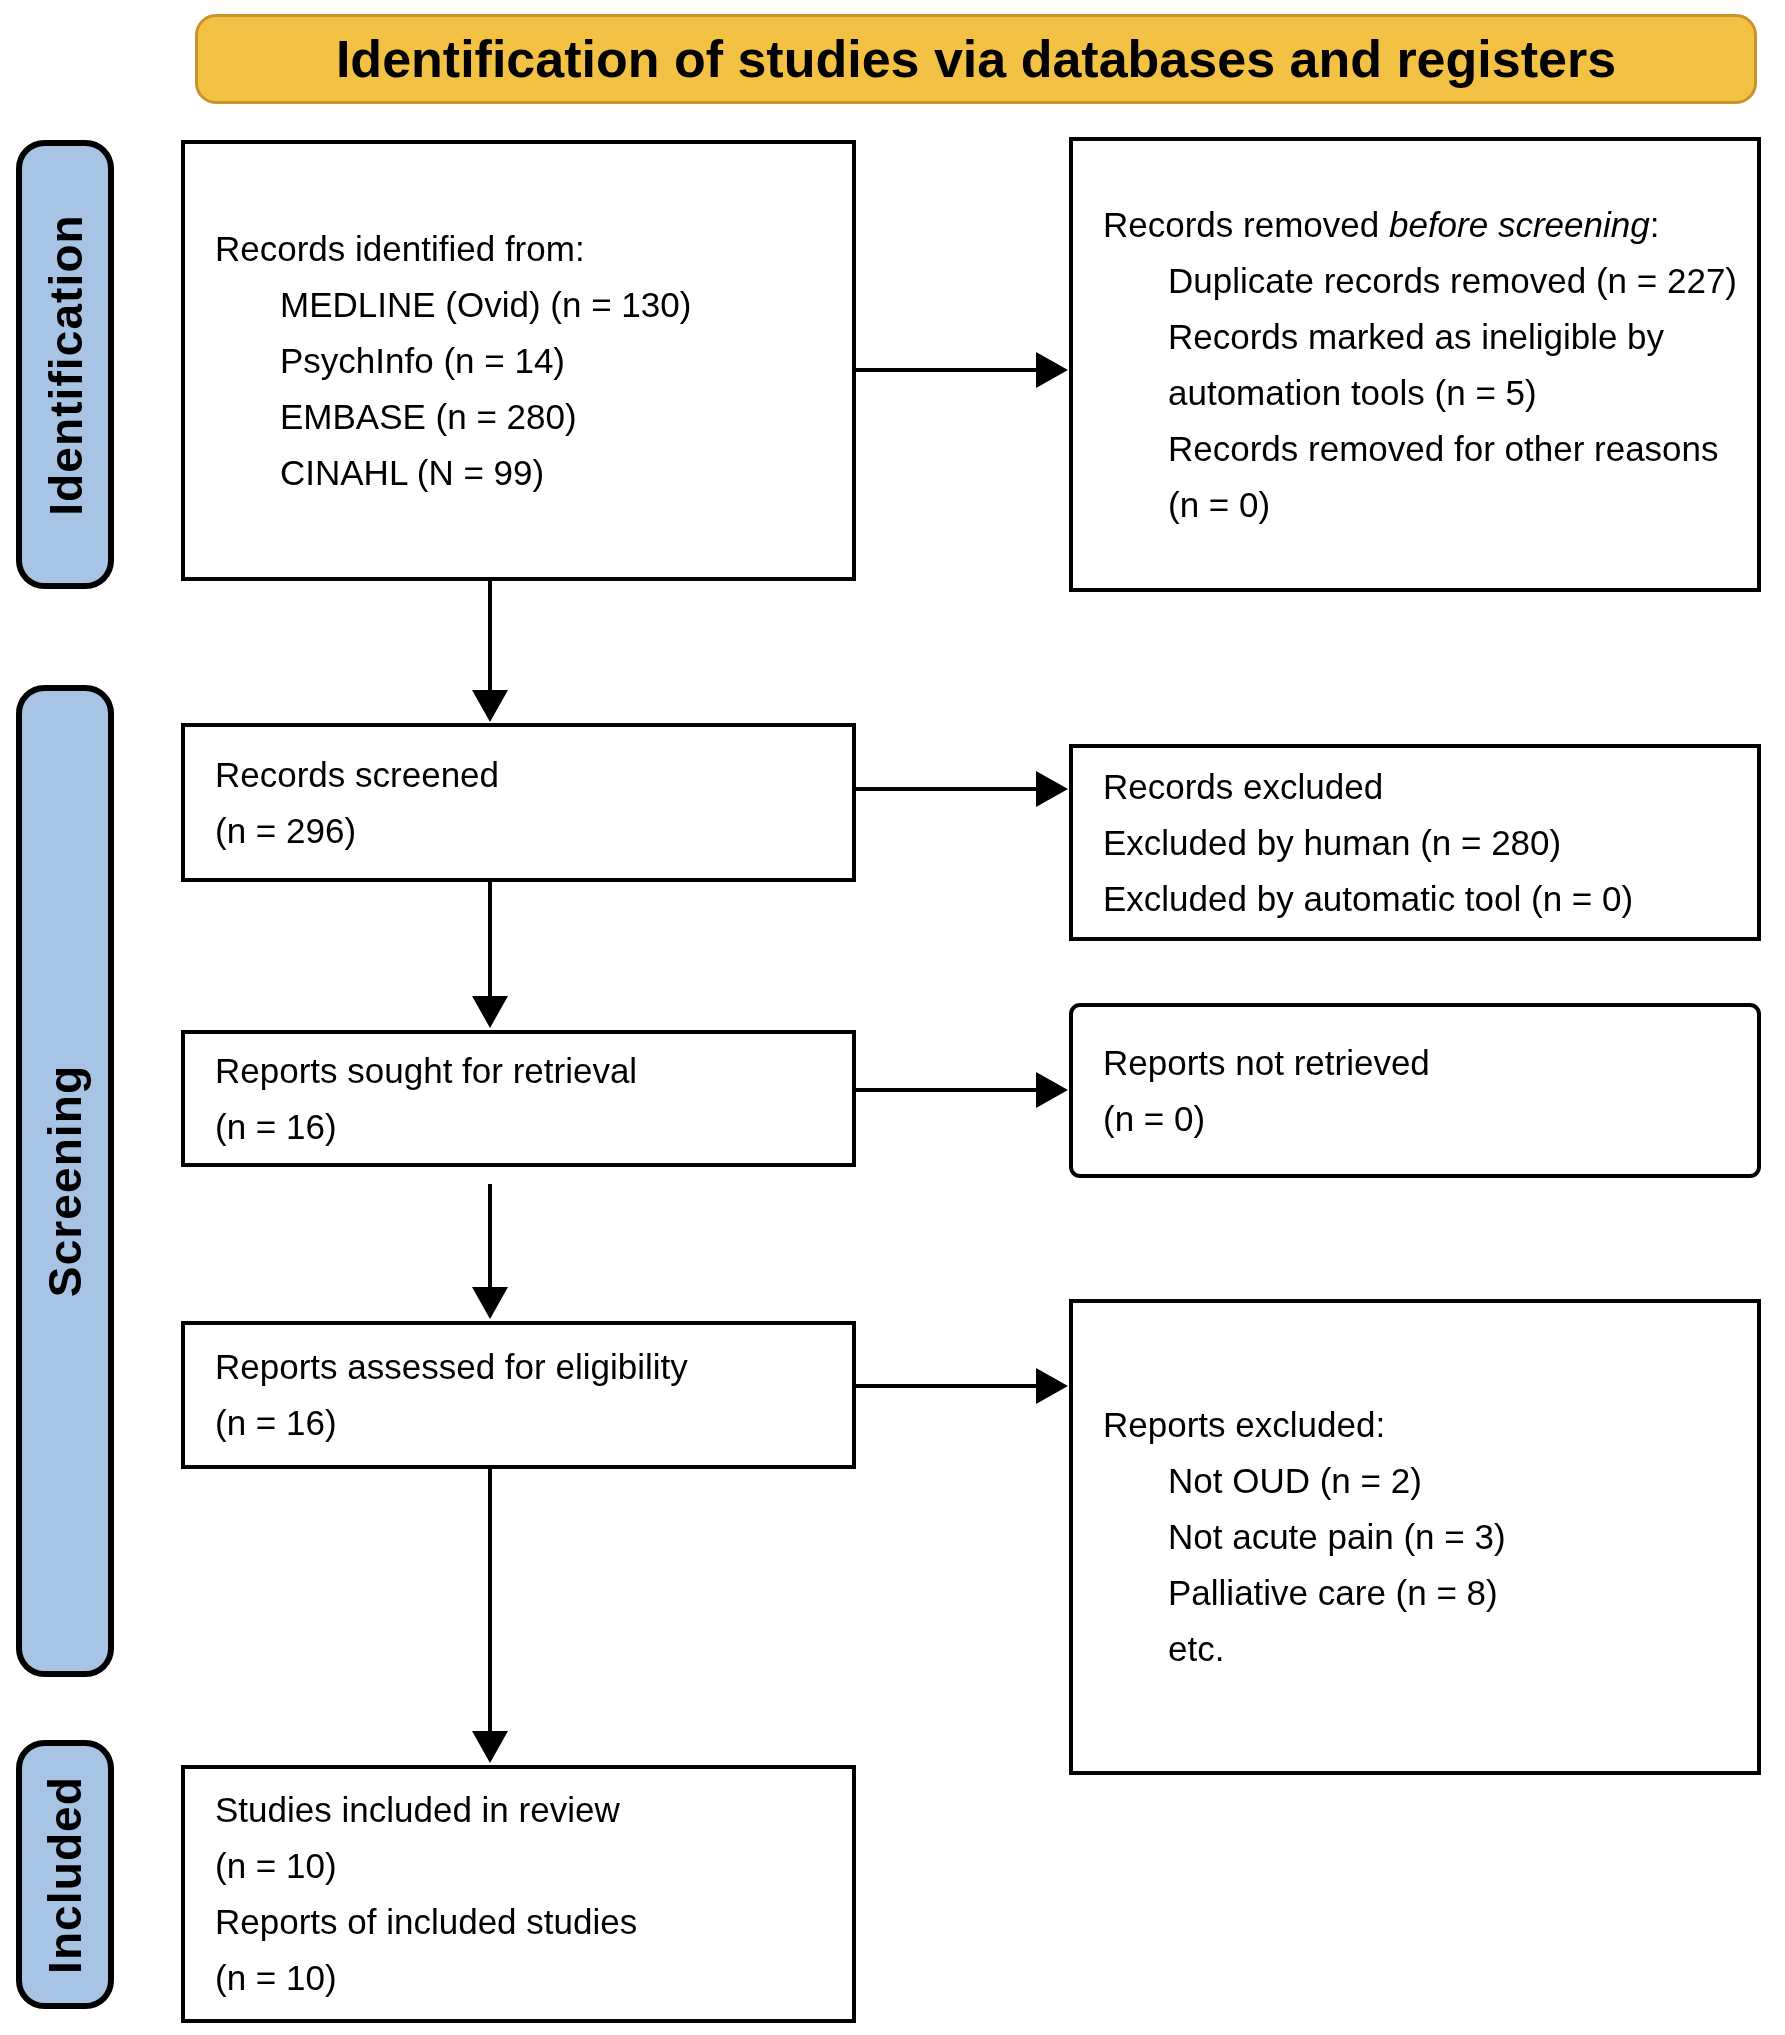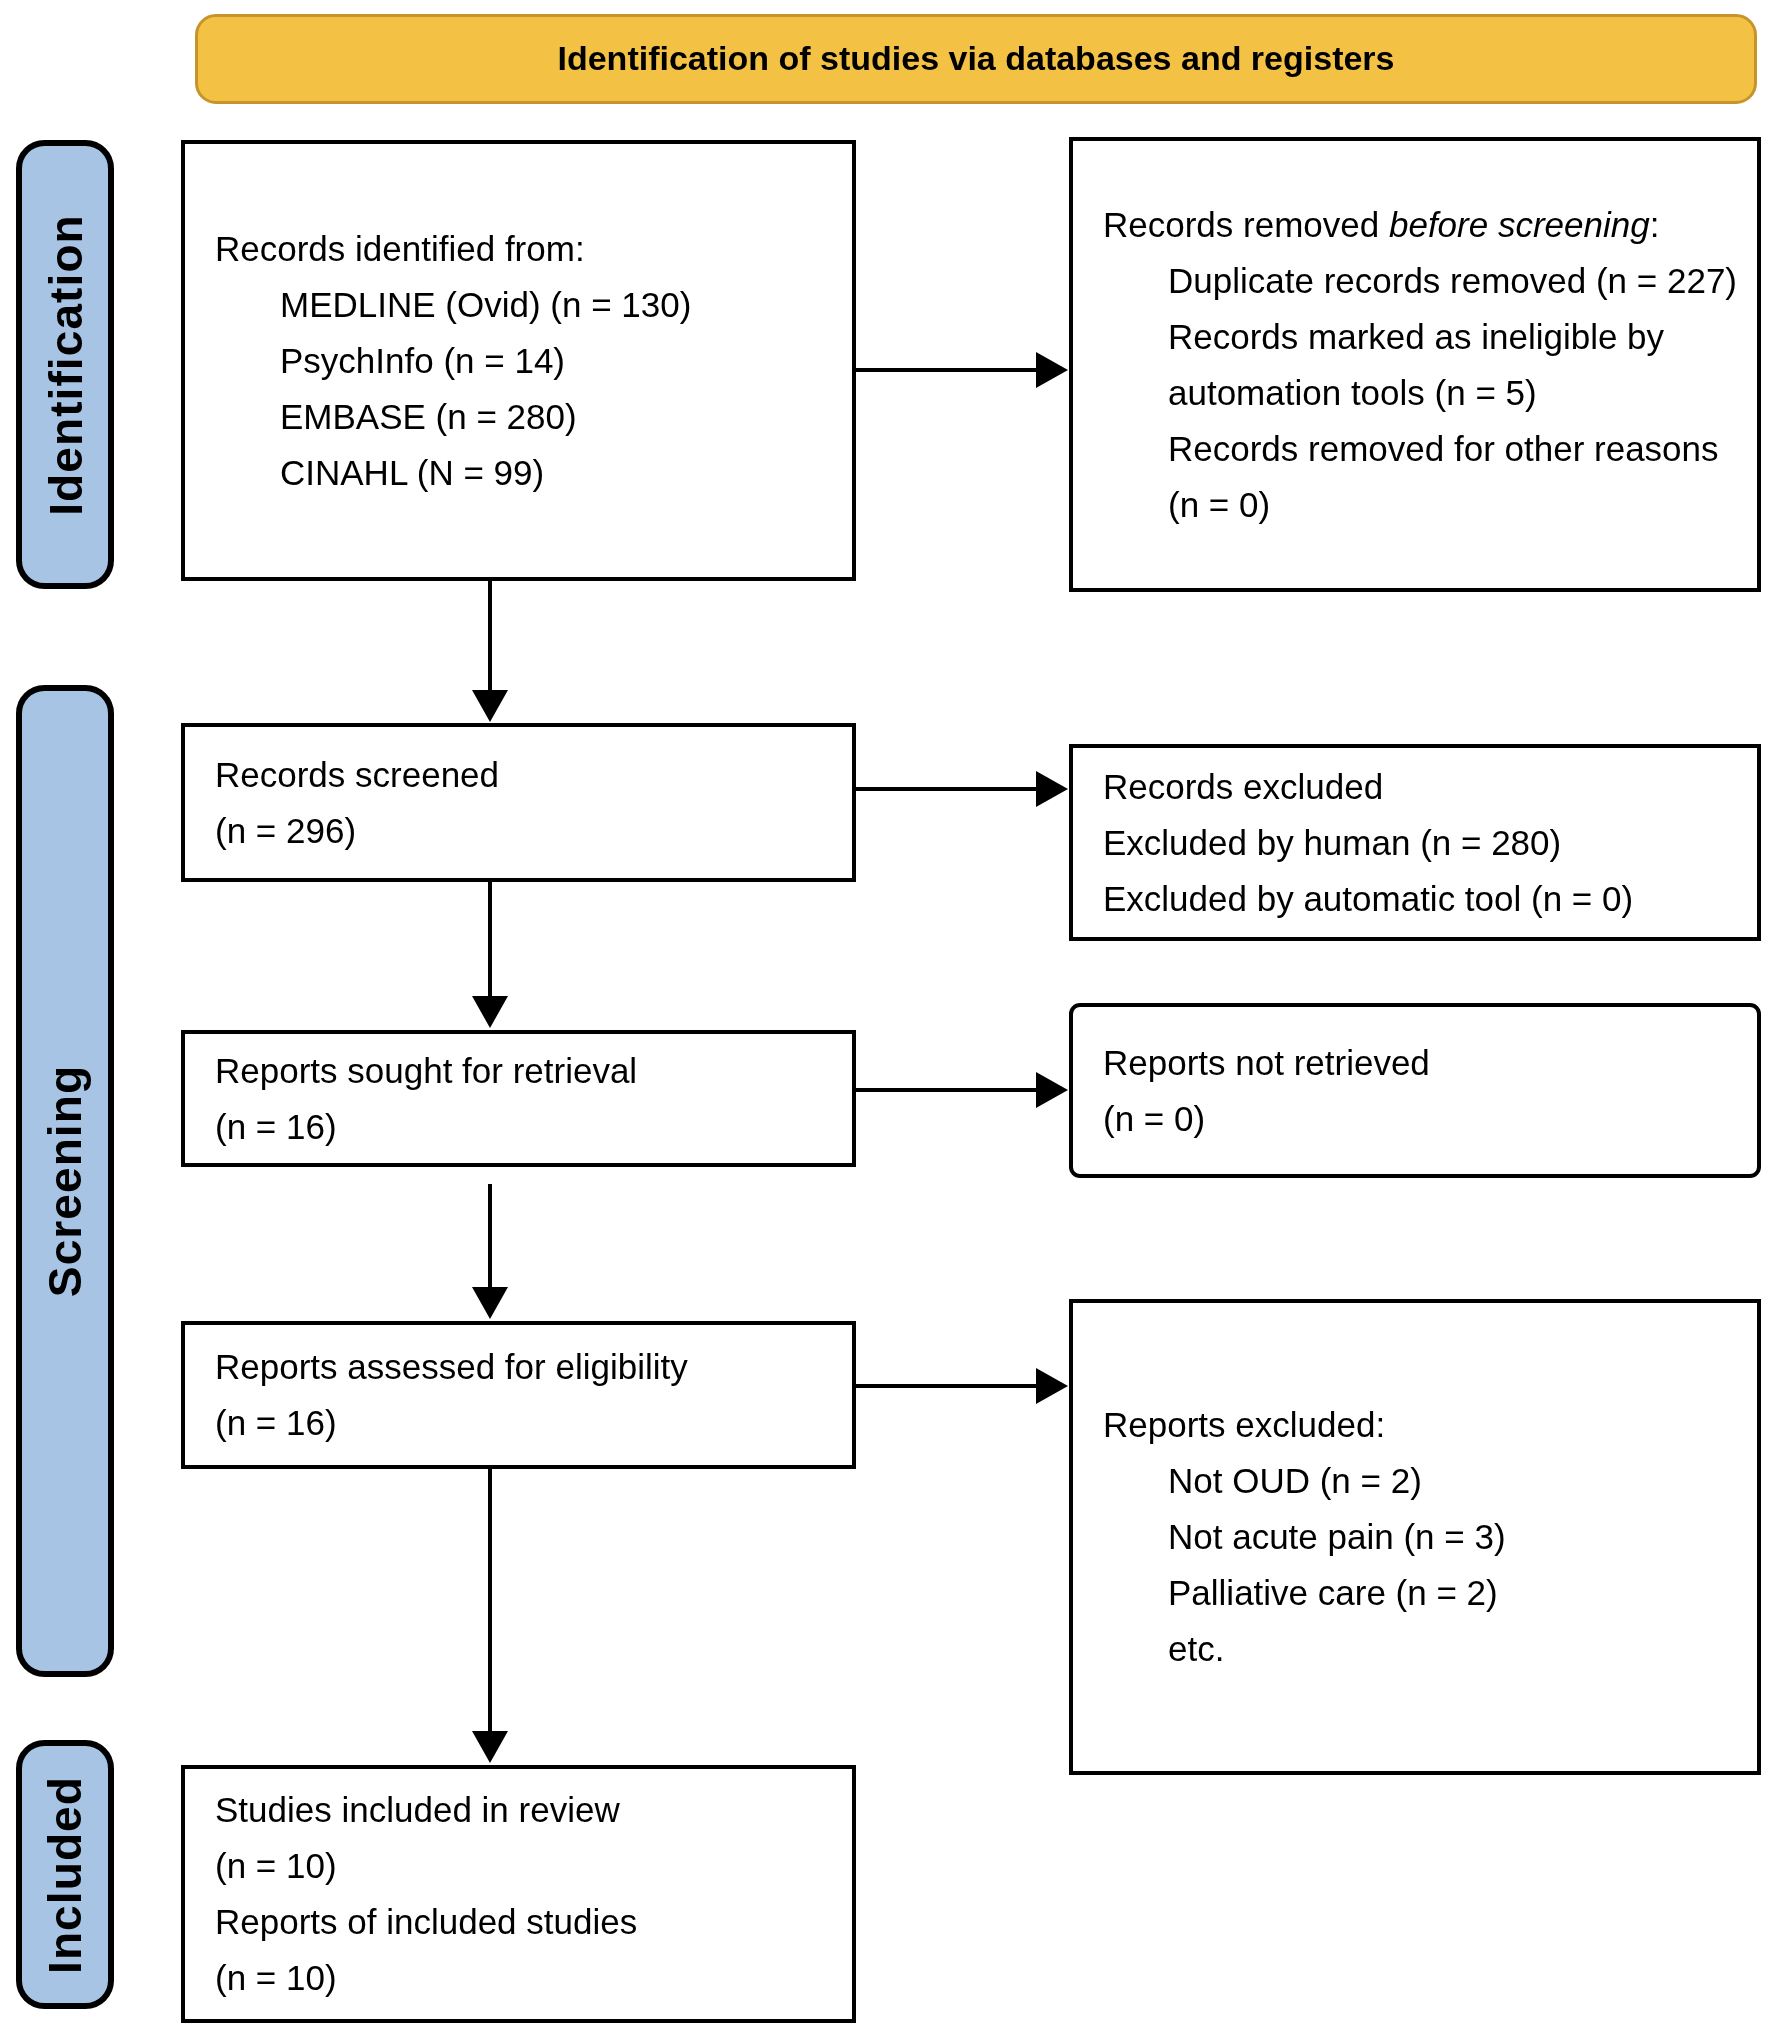--- a/index.html
+++ b/index.html
@@ -22,21 +22,21 @@
     position: absolute;
     left: 195px; top: 13.7px;
     width: 1562px; height: 90px;
     background: #F3C245;
     border: 3.8px solid #C7942C;
     border-radius: 21px;
     box-sizing: border-box;
     display: flex; align-items: center; justify-content: center;
   }
   .banner-label {
-    font-size: 34px;
+    font-size: 52px;
     font-weight: bold;
     white-space: nowrap;
   }
 
   
   .side-bar {
     position: absolute;
     left: 16.4px; width: 98px;
     background: #A7C4E4;
     border: 6.6px solid #000000;
@@ -173,21 +173,21 @@
 
   <div class="box box-assessed">
     <div>Reports assessed for eligibility</div>
     <div>(n = 16)</div>
   </div>
 
   <div class="box box-reports-excluded">
     <div>Reports excluded:</div>
     <div class="indent">Not OUD (n = 2)</div>
     <div class="indent">Not acute pain (n = 3)</div>
-    <div class="indent">Palliative care (n = 2)</div>
+    <div class="indent">Palliative care (n = 8)</div>
     <div class="indent">etc.</div>
   </div>
 
   <div class="box box-included-studies">
     <div>Studies included in review</div>
     <div>(n = 10)</div>
     <div>Reports of included studies</div>
     <div>(n = 10)</div>
   </div>
 

